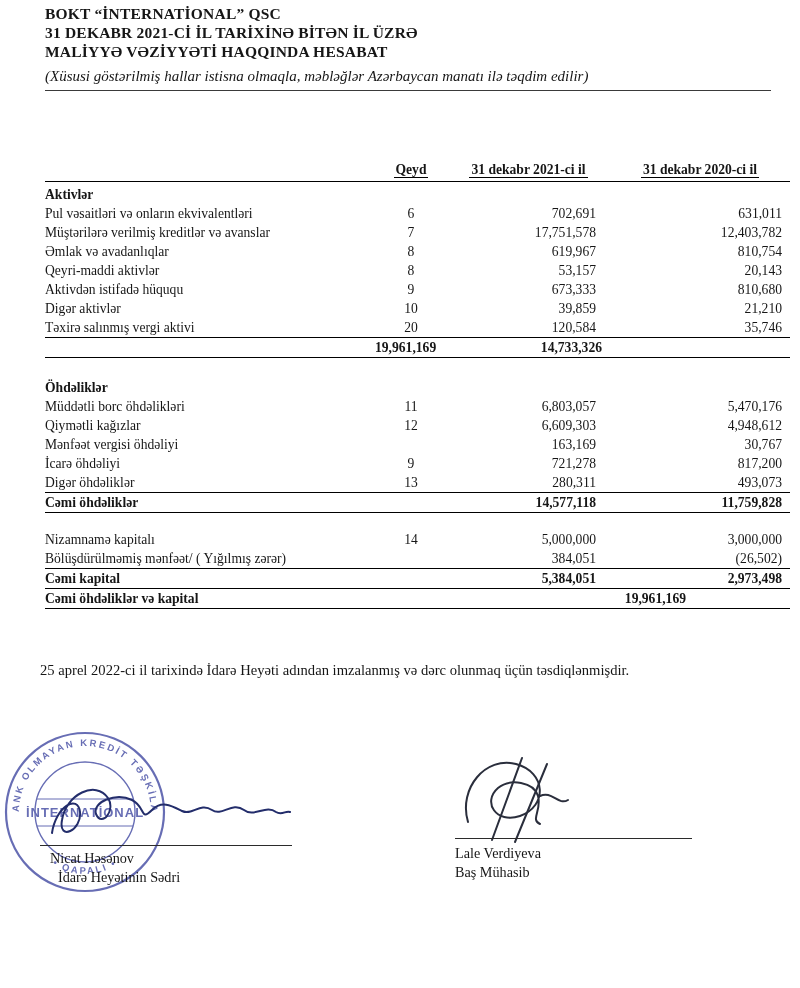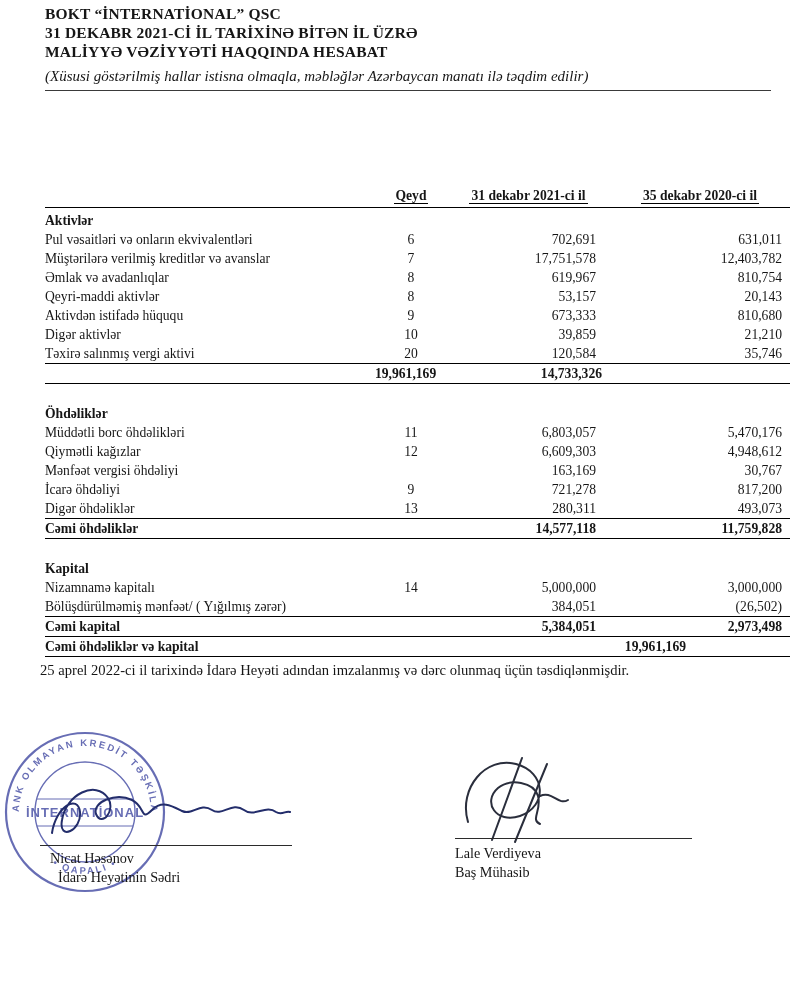--- a/index.html
+++ b/index.html
@@ -17,21 +17,21 @@
     font-style: italic; font-size: 15px; margin-top: 7px;
     padding-bottom: 5px; border-bottom: 1px solid #3a3a3a; width: 726px;
   }
   .table-wrap { position: absolute; left: 45px; top: 160px; width: 745px; font-size: 13.6px; }
   .trow { display: grid; grid-template-columns: 330px 72px 163px 180px; line-height: 19px; }
   .c { min-height: 19px; }
   .c.note { text-align: center; }
   .c.num { text-align: right; }
   .c.y21 { padding-right: 14px; }
   .c.y20 { padding-right: 8px; }
-  .thead { border-bottom: 1.5px solid #000; padding-bottom: 2px; font-weight: bold; margin-top: 26px; }
+  .thead { border-bottom: 1.5px solid #000; padding-bottom: 2px; font-weight: bold; }
   .thead .hd { text-align: center; }
   .thead .hd span { border-bottom: 1px solid #000; padding: 0 2px; }
   .sec-title { font-weight: bold; }
   .sec-row { padding-top: 3px; }
   .total { font-weight: bold; }
   .rule-both { border-top: 1px solid #000; border-bottom: 1.5px solid #000; }
   .rule-bottom { border-bottom: 1.5px solid #000; gap: 45px; }
   .spacer { height: 17px; }
   .approval { position: absolute; left: 40px; top: 662px; width: 730px; font-size: 14.6px; }
   .sig-name { position: absolute; font-size: 14.2px; }
@@ -49,21 +49,21 @@
   <div class="h-line">31 DEKABR 2021-Cİ İL TARİXİNƏ BİTƏN İL ÜZRƏ</div>
   <div class="h-line">MALİYYƏ VƏZİYYƏTİ HAQQINDA HESABAT</div>
   <div class="doc-note">(Xüsusi göstərilmiş hallar istisna olmaqla, məbləğlər Azərbaycan manatı ilə təqdim edilir)</div>
 </div>
 
 <div class="table-wrap">
   <div class="trow thead">
     <div class="c"></div>
     <div class="c hd"><span>Qeyd</span></div>
     <div class="c hd"><span>31 dekabr 2021-ci il</span></div>
-    <div class="c hd"><span>35 dekabr 2020-ci il</span></div>
+    <div class="c hd"><span>31 dekabr 2020-ci il</span></div>
   </div>
   <div>
       <div class="trow sec-row">
         <div class="c label sec-title">Aktivlər</div>
         <div class="c note"></div>
         <div class="c num y21"></div>
         <div class="c num y20"></div>
       </div>
       <div class="trow ">
         <div class="c label">Pul vəsaitləri və onların ekvivalentləri</div>
@@ -149,26 +149,20 @@
         <div class="c num y21">280,311</div>
         <div class="c num y20">493,073</div>
       </div>
       <div class="trow total rule-both">
         <div class="c label">Cəmi öhdəliklər</div>
         <div class="c note"></div>
         <div class="c num y21">14,577,118</div>
         <div class="c num y20">11,759,828</div>
       </div>
       <div class="spacer"></div>
-      <div class="trow sec-row">
-        <div class="c label sec-title">Kapital</div>
-        <div class="c note"></div>
-        <div class="c num y21"></div>
-        <div class="c num y20"></div>
-      </div>
       <div class="trow ">
         <div class="c label">Nizamnamə kapitalı</div>
         <div class="c note">14</div>
         <div class="c num y21">5,000,000</div>
         <div class="c num y20">3,000,000</div>
       </div>
       <div class="trow ">
         <div class="c label">Bölüşdürülməmiş mənfəət/ ( Yığılmış zərər)</div>
         <div class="c note"></div>
         <div class="c num y21">384,051</div>

